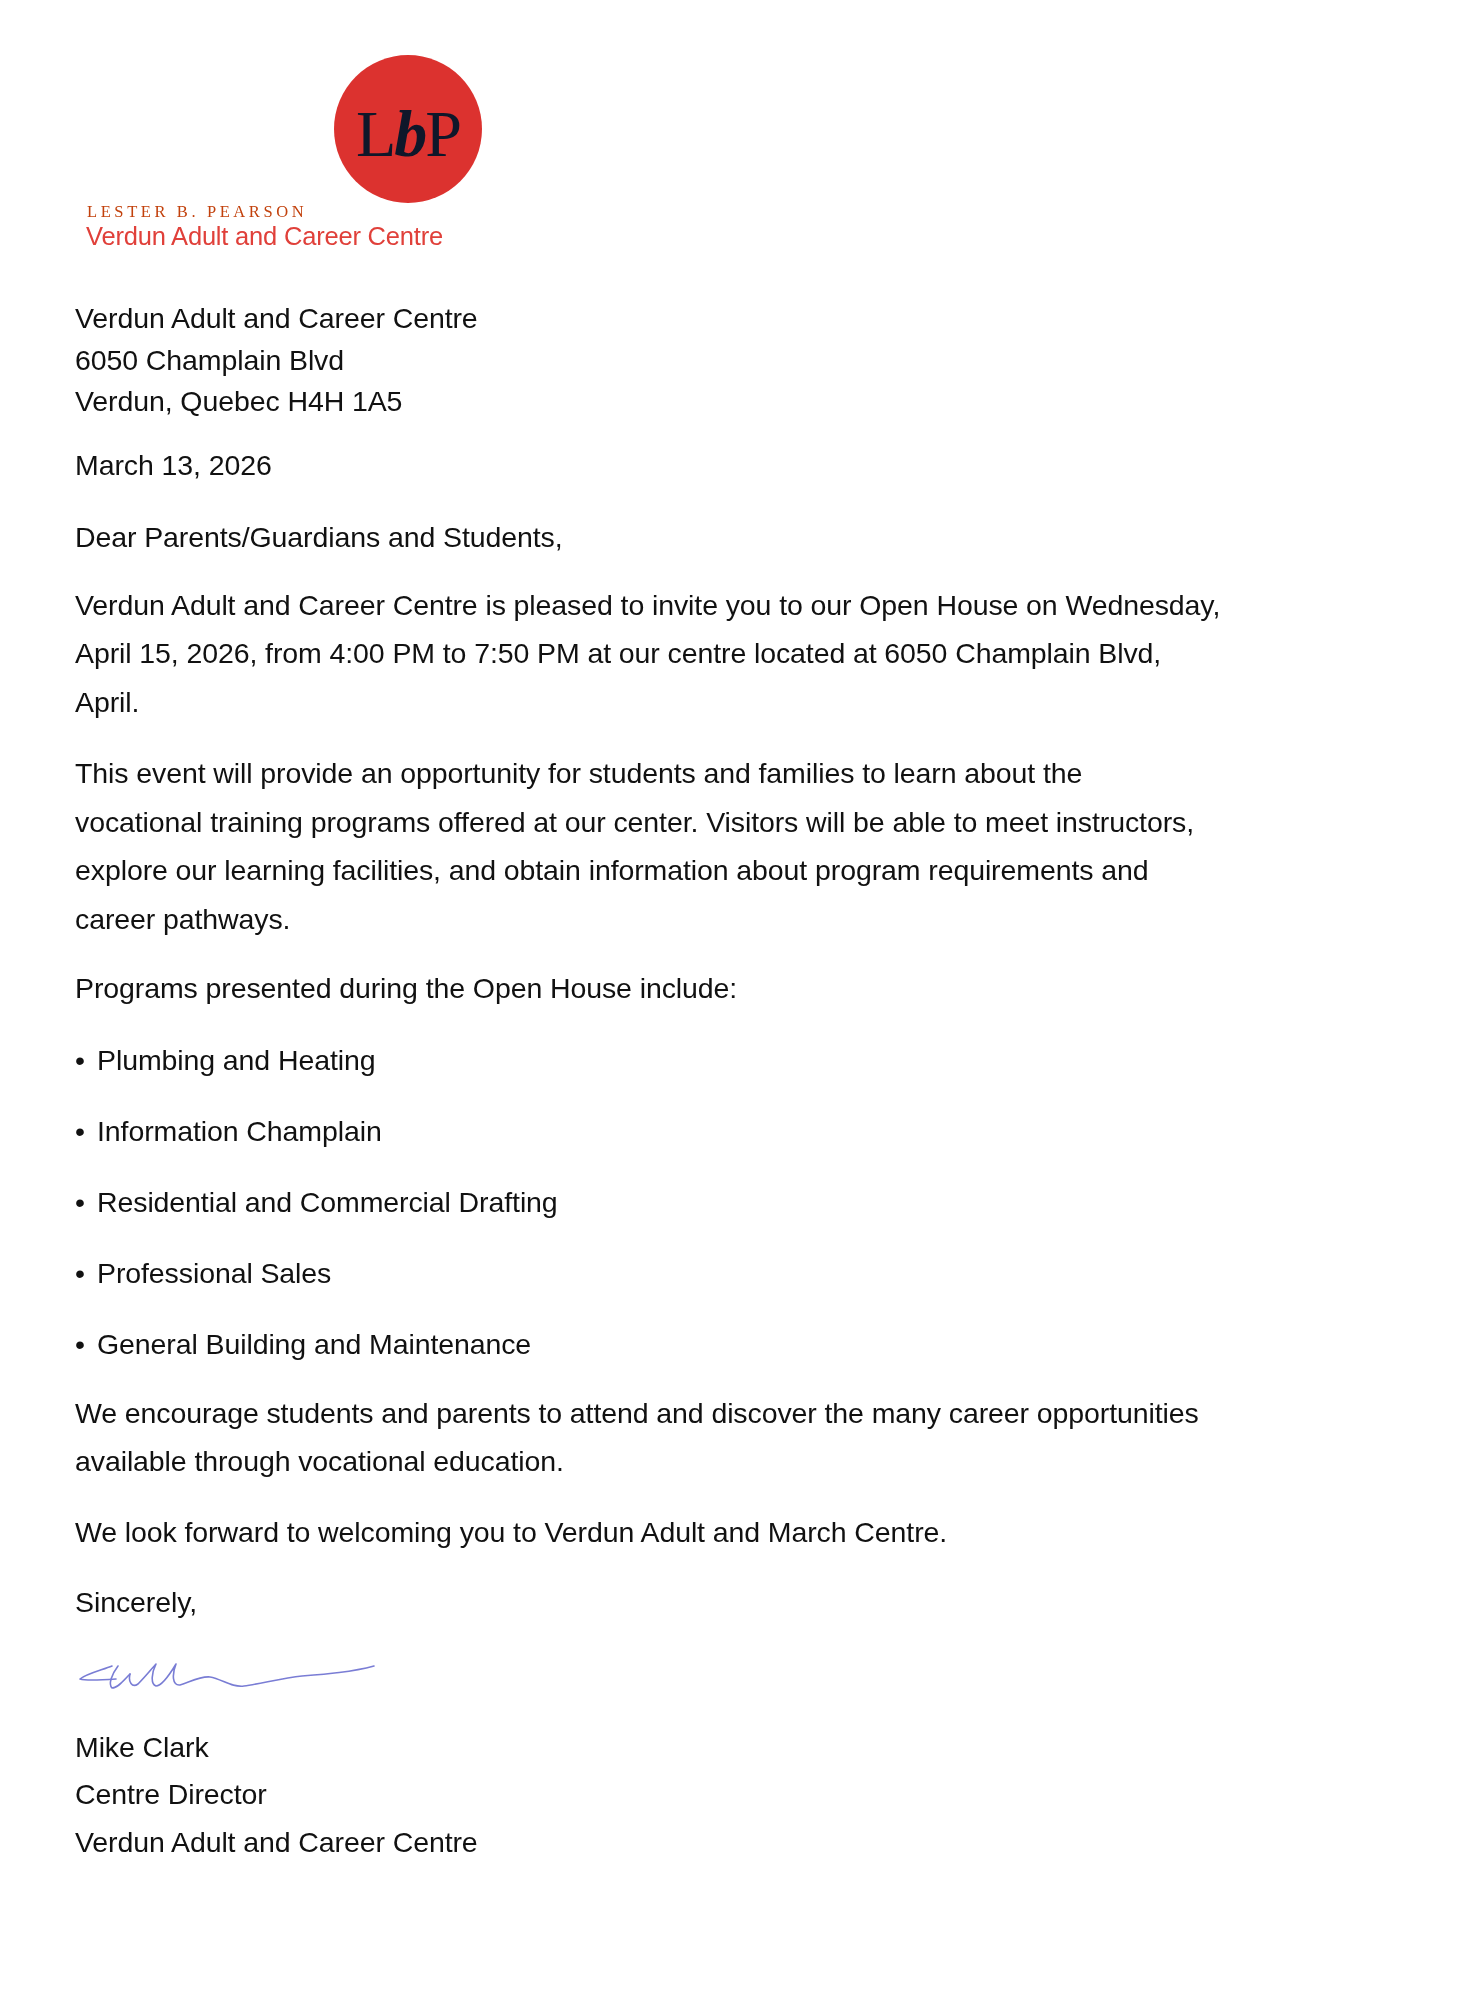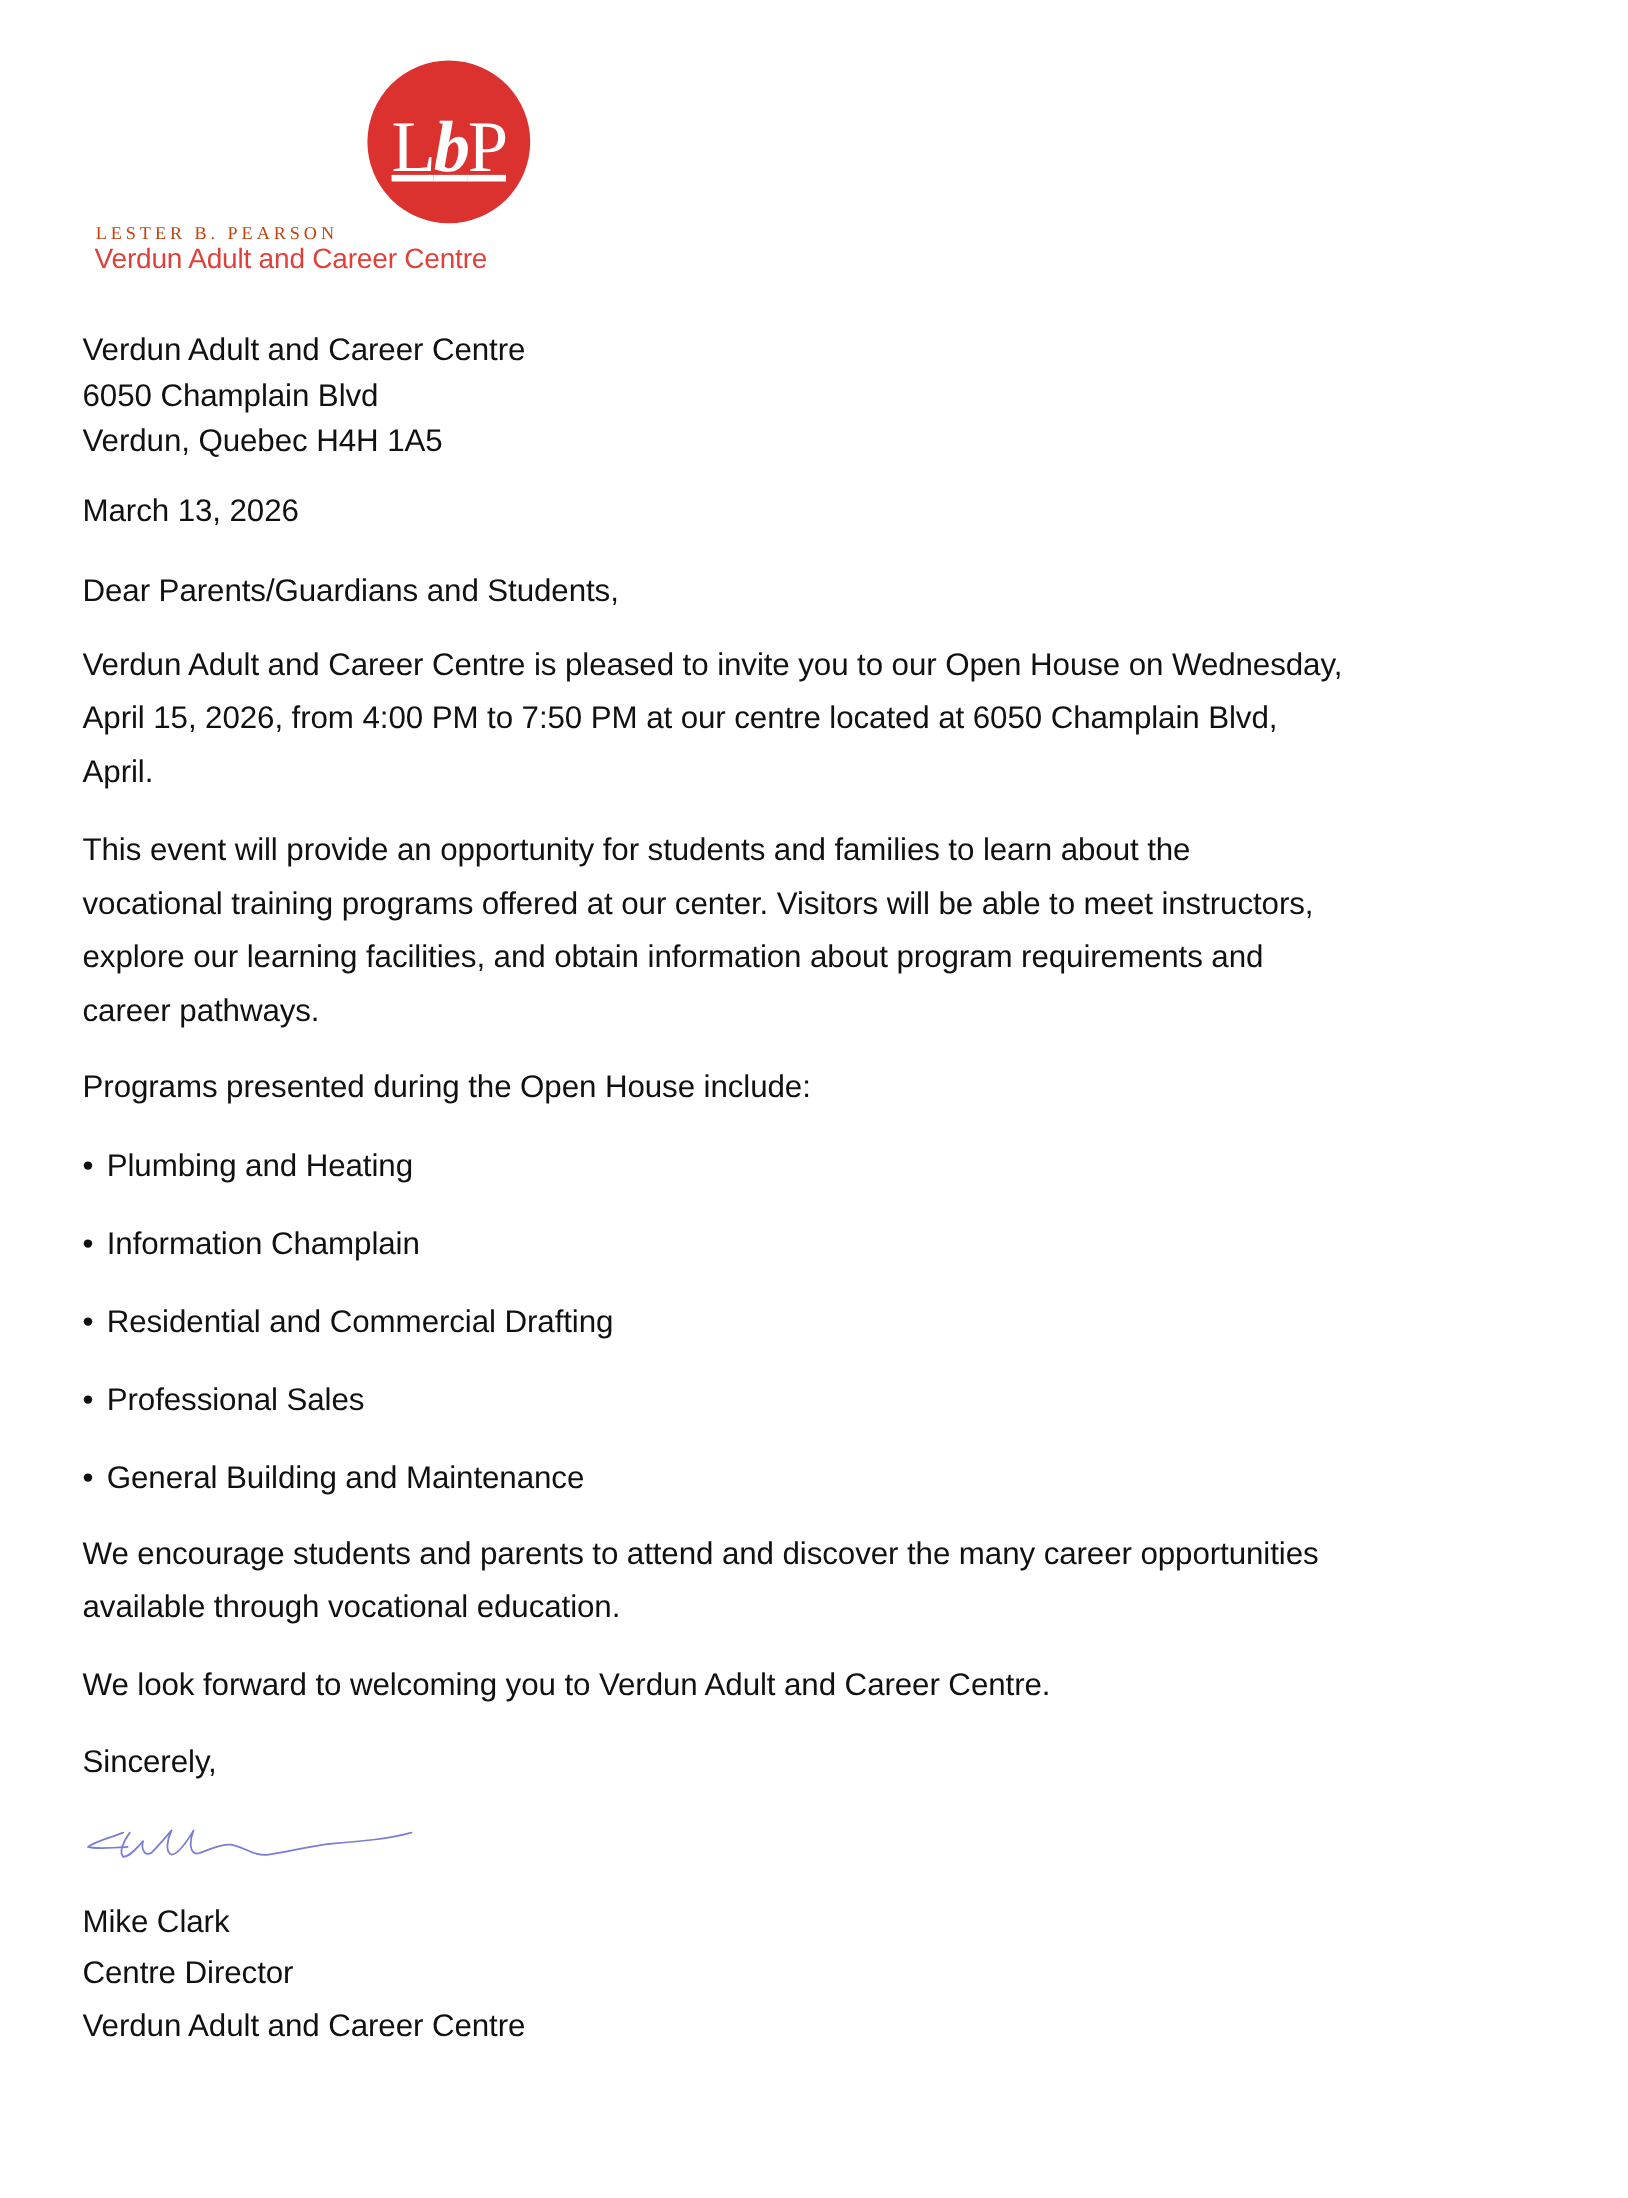--- a/index.html
+++ b/index.html
@@ -3,22 +3,22 @@
 <meta charset="utf-8">
 <style>
   html, body { margin: 0; padding: 0; background: #ffffff; }
   body { width: 1480px; height: 1998px; position: relative; overflow: hidden;
          font-family: "Liberation Sans", "DejaVu Sans", sans-serif; color: #111111; }
   .line { position: absolute; left: 75px; font-size: 28.5px; line-height: 30px;
           white-space: nowrap; letter-spacing: -0.1px; }
   .logo-circle { position: absolute; left: 334px; top: 55px; width: 148px; height: 148px;
                  border-radius: 50%; background: #dc322f; }
   .logo-mark { position: absolute; left: 0; right: 0; top: 46px; text-align: center;
-               font-family: "Liberation Serif", "DejaVu Serif", serif; color: #ffffff;
-               font-size: 66px; line-height: 66px; letter-spacing: -2px; text-decoration: underline; }
+               font-family: "Liberation Serif", "DejaVu Serif", serif; color: #0f172a;
+               font-size: 66px; line-height: 66px; letter-spacing: -2px; }
   .logo-mark .b { font-style: italic; font-weight: bold; }
   .logo-name { position: absolute; left: 87px; top: 203px;
                font-family: "Liberation Serif", "DejaVu Serif", serif;
                font-size: 16.5px; line-height: 18px; letter-spacing: 3.6px; color: #c2410c; white-space: nowrap; }
   .logo-sub { position: absolute; left: 86px; top: 222px;
               font-family: "Liberation Sans", "DejaVu Sans", sans-serif;
               font-size: 25.5px; line-height: 28px; color: #e0403a; white-space: nowrap; letter-spacing: -0.2px; }
   .bullet-line .bullet { display: inline-block; width: 22px; }
   .signature { position: absolute; left: 72px; top: 1652px; width: 310px; height: 48px; }
 </style>
@@ -64,21 +64,21 @@
   <div class="line bullet-line" style="top:1187px"><span class="bullet">•</span><span>Residential and Commercial Drafting</span></div>
   <div class="line bullet-line" style="top:1258px"><span class="bullet">•</span><span>Professional Sales</span></div>
   <div class="line bullet-line" style="top:1329px"><span class="bullet">•</span><span>General Building and Maintenance</span></div>
 </div>
 
 <div>
   <div class="line" style="top:1398px">We encourage students and parents to attend and discover the many career opportunities</div>
   <div class="line" style="top:1446px">available through vocational education.</div>
 </div>
 
-<div class="line" style="top:1517px">We look forward to welcoming you to Verdun Adult and Career Centre.</div>
+<div class="line" style="top:1517px">We look forward to welcoming you to Verdun Adult and March Centre.</div>
 
 <div class="line" style="top:1587px">Sincerely,</div>
 
 <svg class="signature" viewBox="0 0 310 48">
   <g fill="none" stroke="#6b6fd0" stroke-width="1.6" stroke-linecap="round" stroke-linejoin="round" opacity="0.9">
     <path d="M40 14 C 30 18, 14 22, 8 27 C 14 29, 30 28, 44 27"></path>
     <path d="M46 14 C 40 22, 36 32, 40 36 C 46 36, 52 28, 58 22"></path>
     <path d="M58 22 C 56 30, 60 36, 66 32 C 74 24, 82 14, 84 12 C 80 20, 78 32, 84 34 C 90 34, 98 22, 104 12 C 100 22, 100 34, 108 33 C 118 30, 128 24, 138 25 C 150 27, 160 36, 172 34 C 188 32, 210 26, 230 24 C 255 22, 280 20, 302 14"></path>
   </g>
 </svg>

